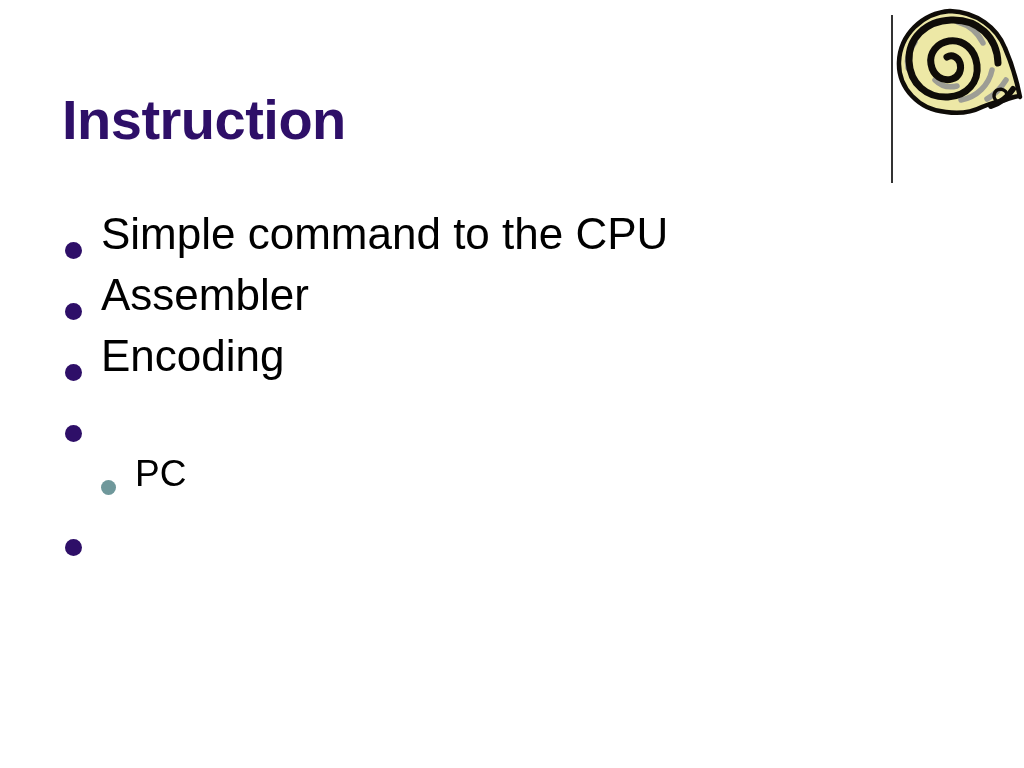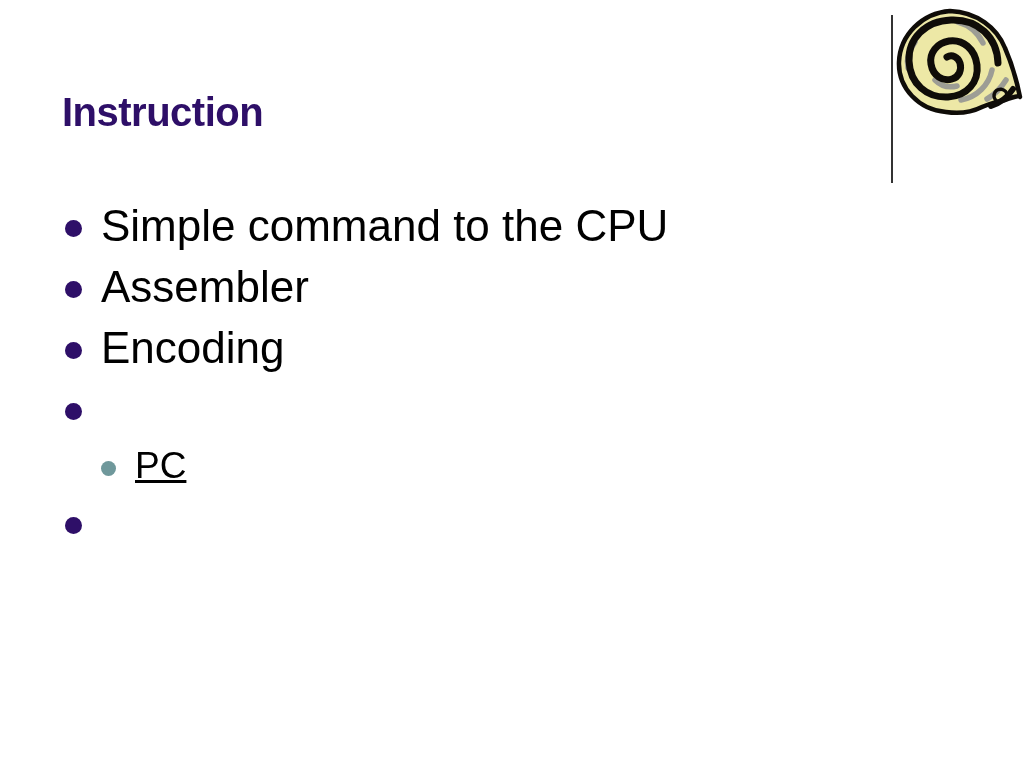--- a/index.html
+++ b/index.html
@@ -3,40 +3,40 @@
 <meta charset="utf-8">
 <style>
   html,body { margin:0; padding:0; background:#888; }
   .slide {
     position:relative; width:1024px; height:768px;
     background:var(--bg,#ffffff); overflow:hidden;
     font-family:"Liberation Sans","DejaVu Sans",sans-serif;
   }
   .title {
     position:absolute; left:62px; top:92px; margin:0;
-    font-size:40px; line-height:1; font-weight:bold;
+    font-size:56px; line-height:1; font-weight:bold;
     letter-spacing:-0.5px; color:var(--title,#2e0f68);
   }
   .divider {
     position:absolute; left:891px; top:15px; width:2px; height:168px;
     background:var(--line,#333333);
   }
   .shell { position:absolute; left:895px; top:8px; width:128px; height:110px; }
   .bullets { position:absolute; left:0; top:195px; width:870px; }
-  .row { display:flex; align-items:center; }
+  .row { display:flex; align-items:flex-end; }
   .row.l1 { height:61px; }
   .row.l2 { height:53px; }
   .dot { flex:0 0 auto; border-radius:50%; transform:translateY(3px); }
   .l1 .dot { width:17px; height:17px; margin-left:65px; margin-right:19px;
              background:var(--dot1,#2e0f68); }
   .l2 .dot { width:15px; height:15px; margin-left:101px; margin-right:19px;
              background:var(--dot2,#6f989b); }
   .txt { color:var(--body,#000000); line-height:1; white-space:nowrap; }
   .l1 .txt { font-size:44px; }
-  .l2 .txt { font-size:37px;text-decoration:underline; }
+  .l2 .txt { font-size:37px; }
 </style>
 </head>
 <body>
 
 <div class="slide" style="--bg: #ffffff; --title: #2e0f68; --body: #000000; --dot1: #2e0f68; --dot2: #6f989b; --line: #333333;">
 
   <h1 class="title">Instruction</h1>
 
   <div class="divider"></div>
 

